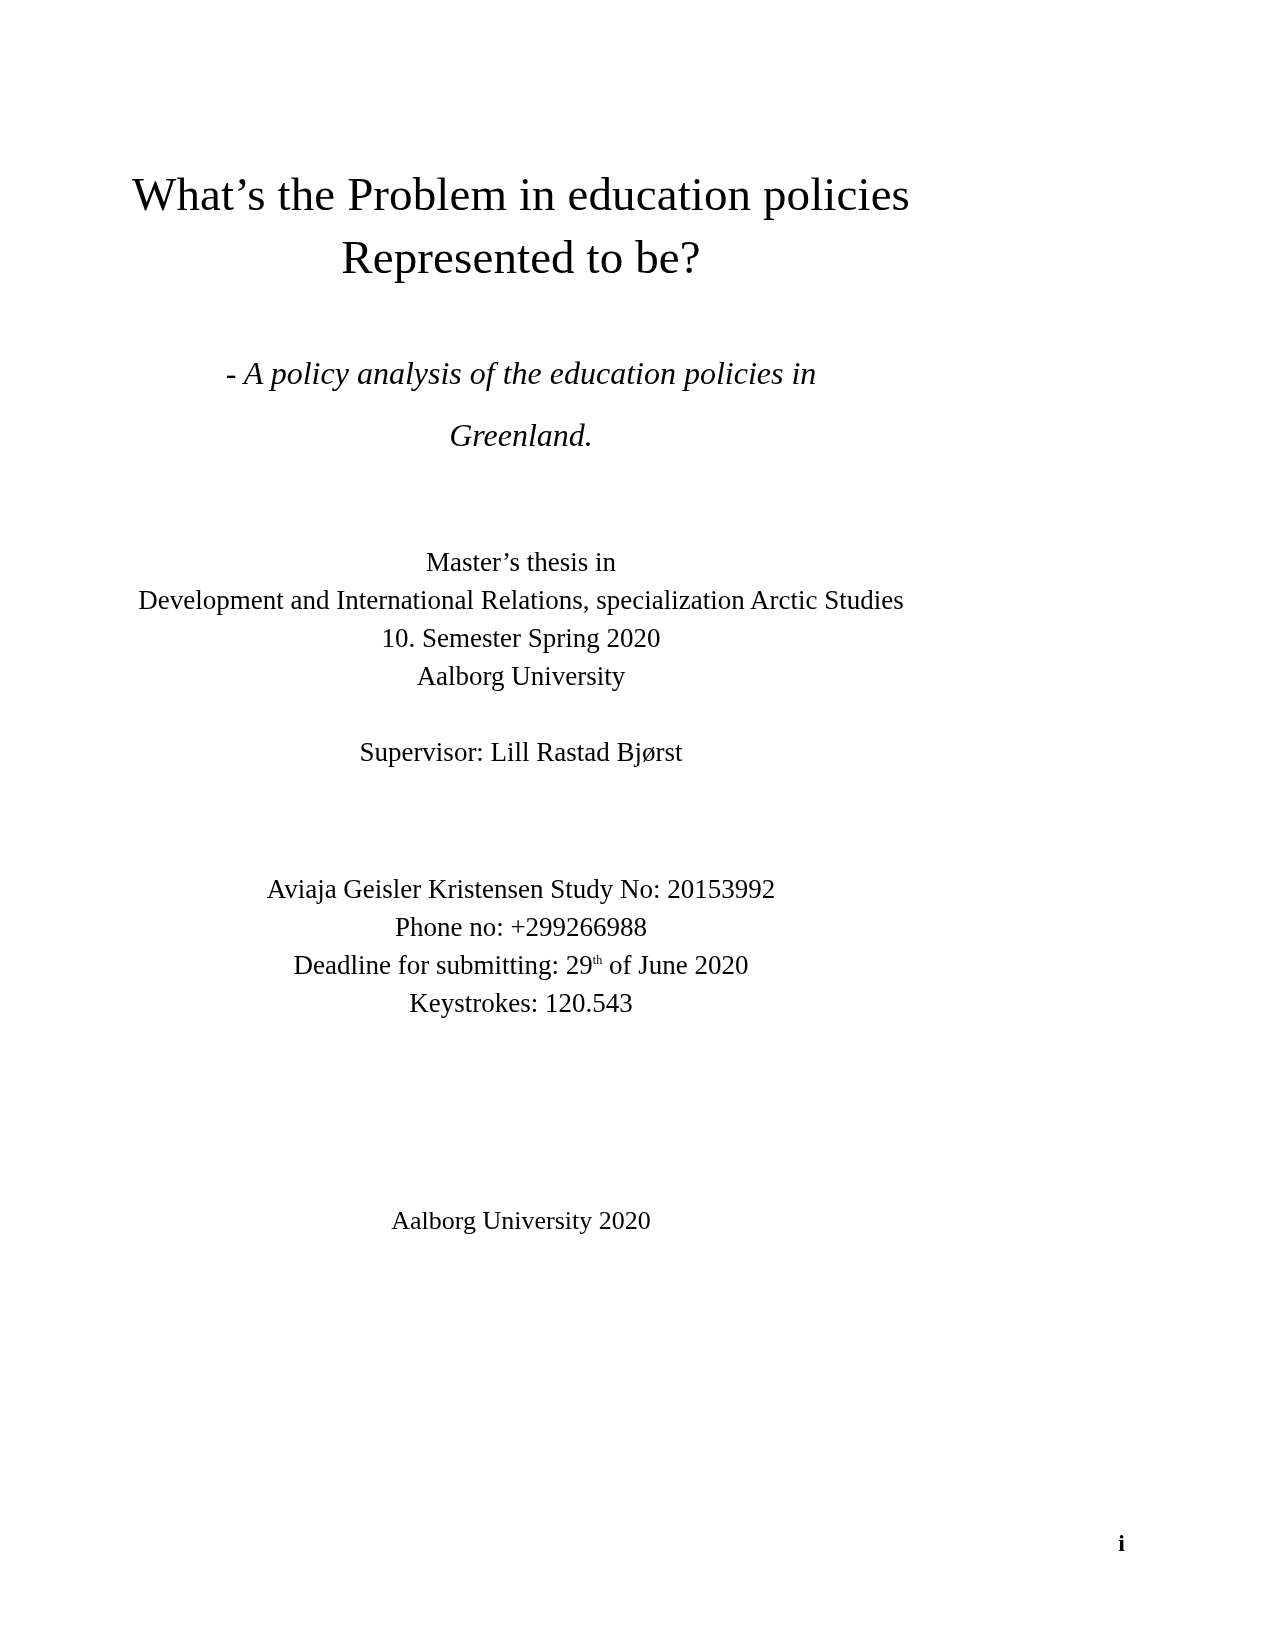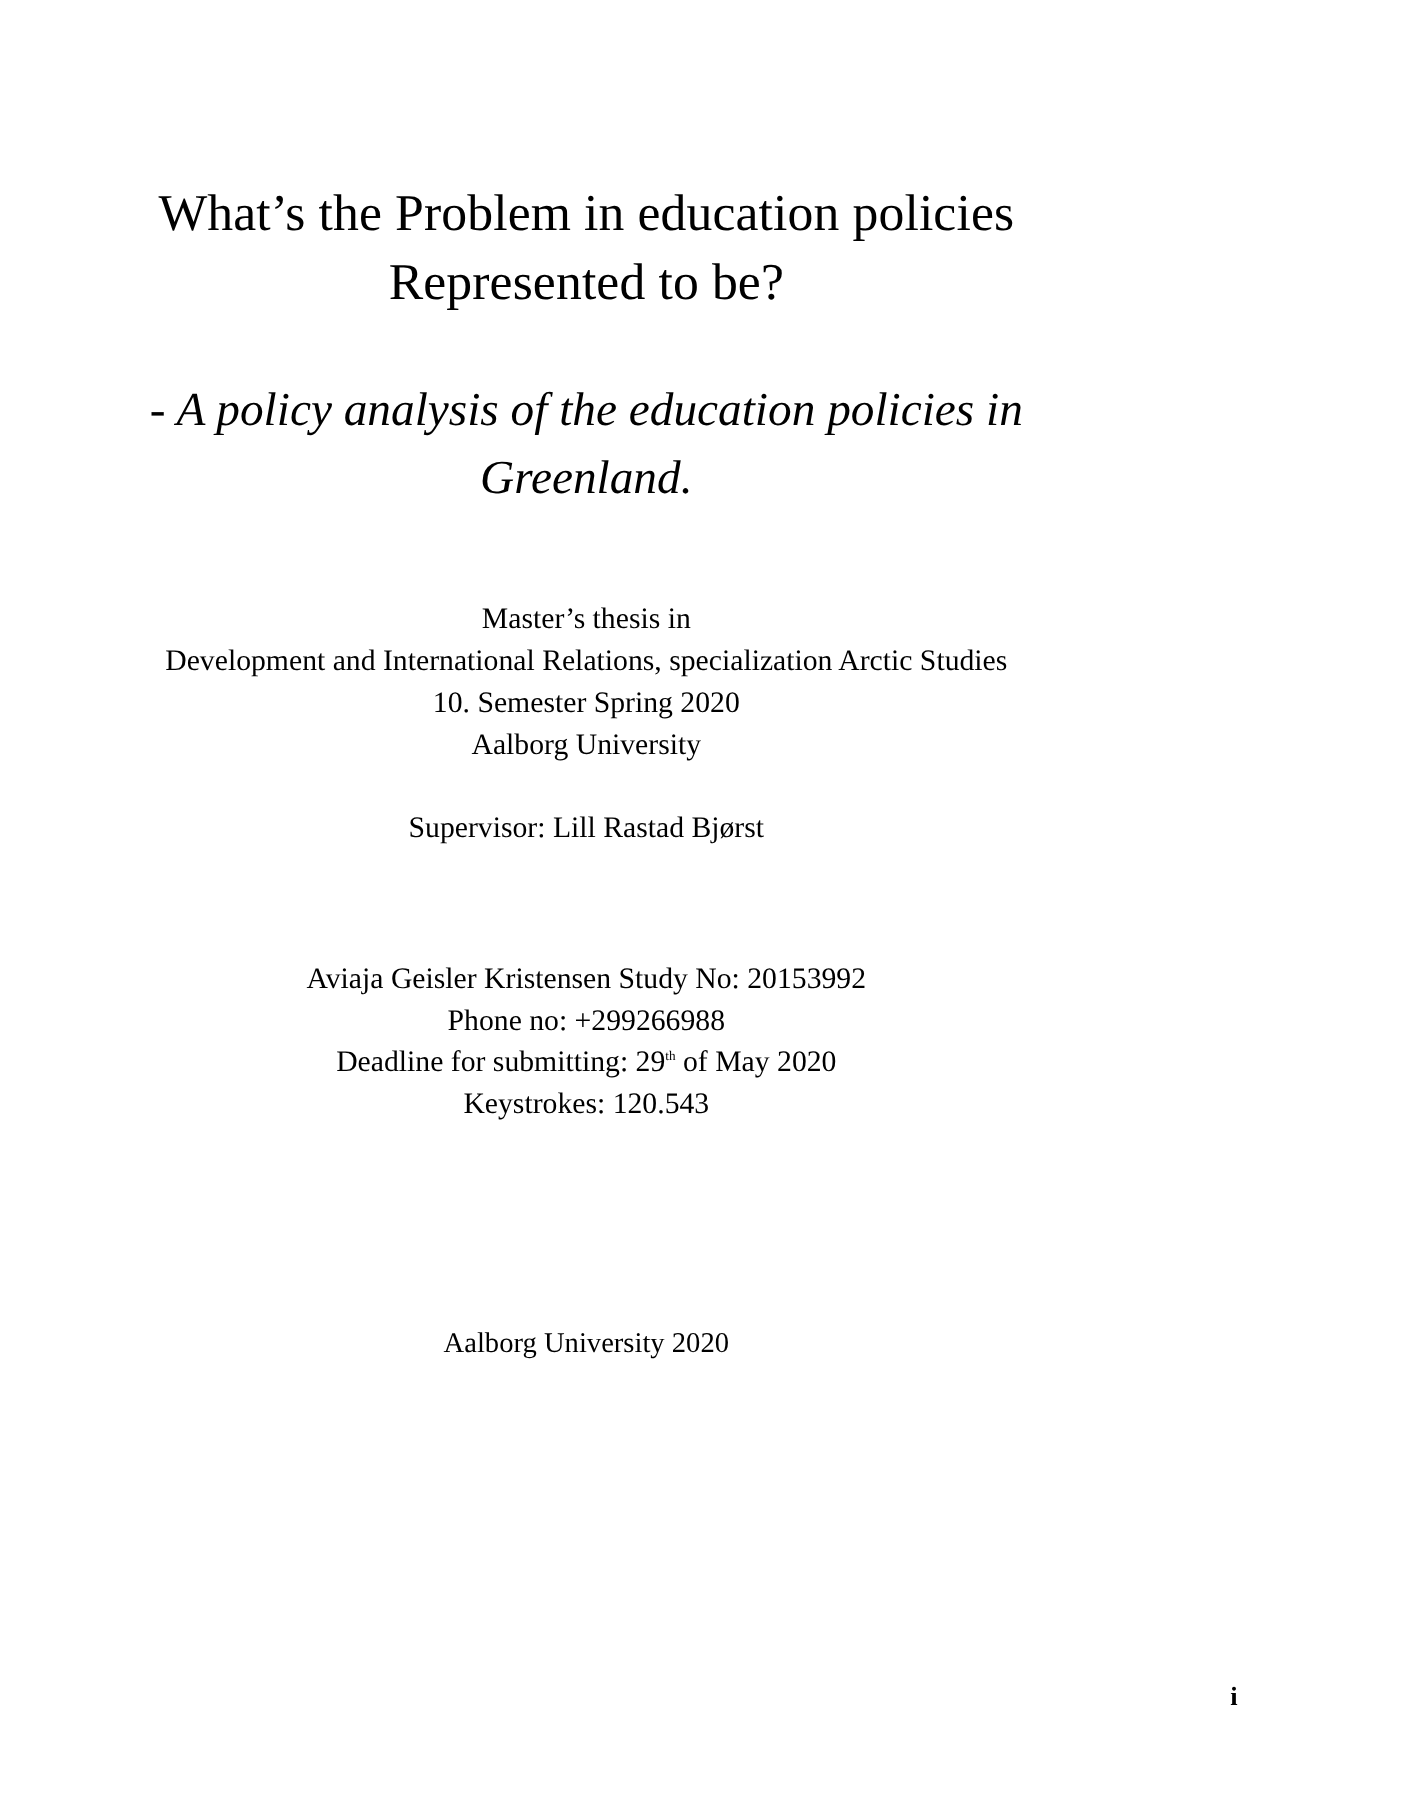--- a/index.html
+++ b/index.html
@@ -20,21 +20,21 @@
     width: 1275px;
     height: 1651px;
     margin: 0 auto;
     background: #ffffff;
     overflow: hidden;
     box-sizing: border-box;
   }
 
   .content {
     position: absolute;
-    left: 12px;
+    left: 0;
     top: 0;
     width: 1042px;
     padding: 0 60px;
     box-sizing: border-box;
   }
 
   
   .title-block {
     text-align: center;
     margin-top: 163px;
@@ -48,21 +48,21 @@
     white-space: nowrap;
   }
 
   
   .subtitle-block {
     text-align: center;
     margin-top: 53px;
   }
 
   .subtitle-line {
-    font-size: 43px;
+    font-size: 32px;
     line-height: 62px;
     font-style: italic;
     font-weight: normal;
     white-space: nowrap;
   }
 
   
   .info-block {
     text-align: center;
     margin-top: 77px;
@@ -150,21 +150,21 @@
       <div class="info-line">Aalborg University</div>
     </div>
 
     <div class="supervisor-block">
       <div class="supervisor-line">Supervisor: Lill Rastad Bjørst</div>
     </div>
 
     <div class="author-block">
       <div class="author-line">Aviaja Geisler Kristensen Study No: 20153992</div>
       <div class="author-line">Phone no: +299266988</div>
-      <div class="author-line"><span>Deadline for submitting: 29</span><sup>th</sup><span> of May 2020</span></div>
+      <div class="author-line"><span>Deadline for submitting: 29</span><sup>th</sup><span> of June 2020</span></div>
       <div class="author-line">Keystrokes: 120.543</div>
     </div>
 
     <div class="institution-block">
       <div class="institution-line">Aalborg University 2020</div>
     </div>
 
   </div>
 
   <div class="page-number">i</div>

